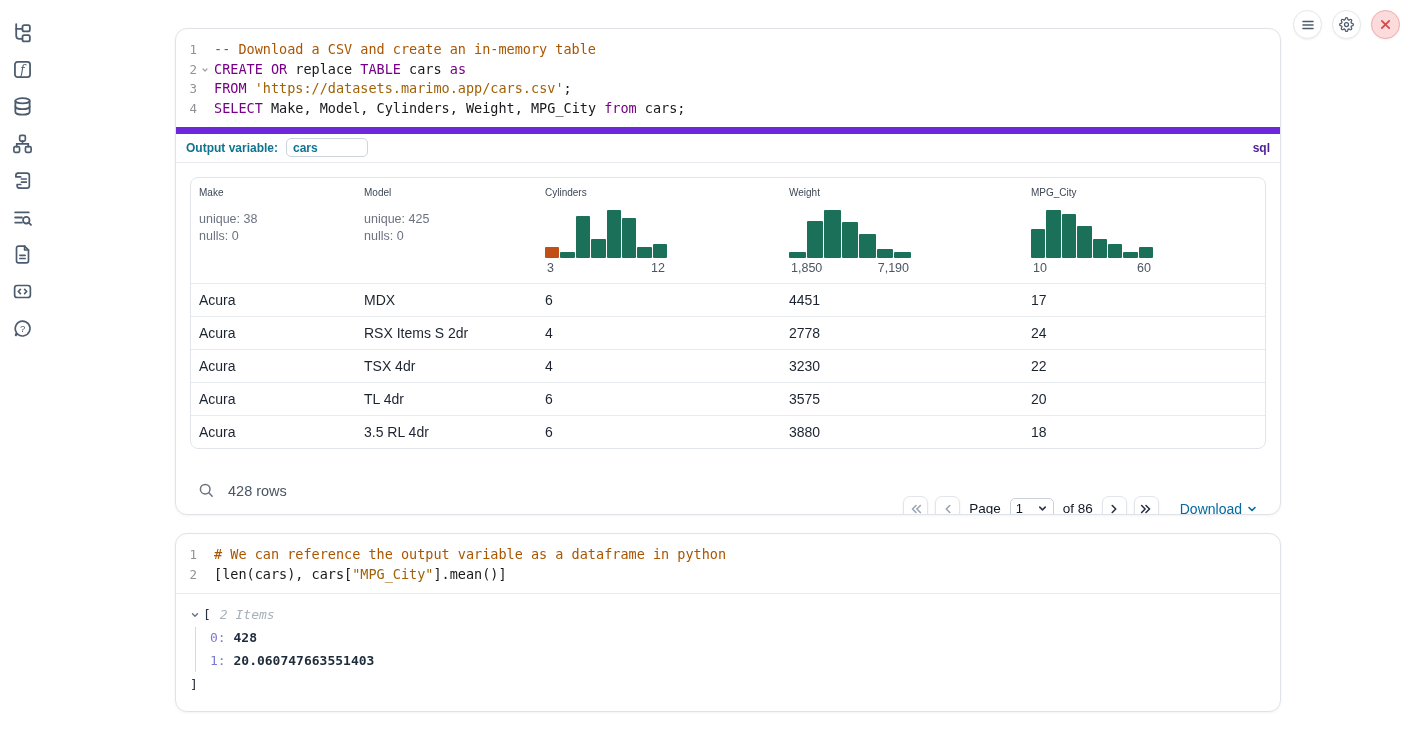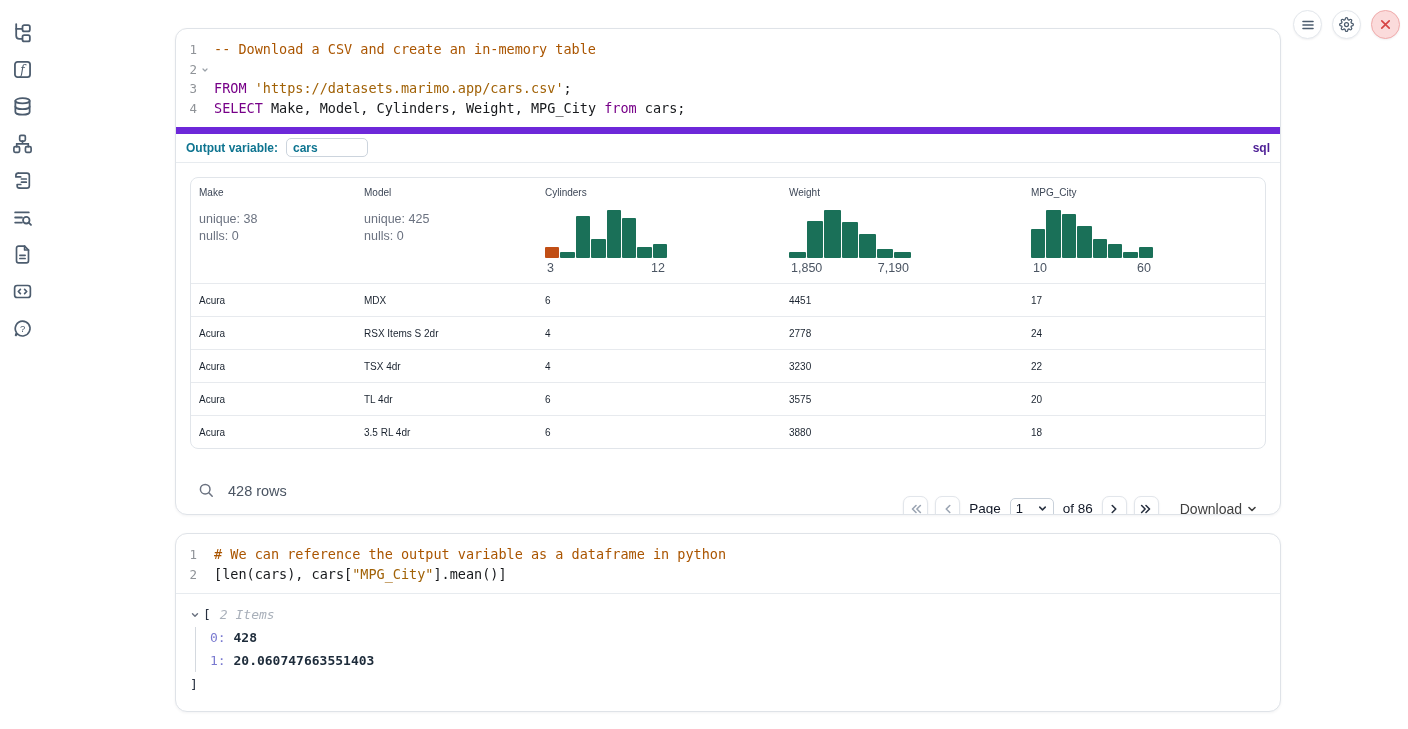--- a/index.html
+++ b/index.html
@@ -60,38 +60,38 @@
   .th { padding:9px 8px 8px; cursor:pointer; }
   .cw0{width:165px;} .cw1{width:181px;} .cw2{width:244px;} .cw3{width:242px;} .cw4{flex:1;}
   .th-name { font-size:10px; color:#3d4757; }
   .th-stats { margin-top:13px; font-size:12.5px; color:#6b7280; line-height:16.5px; }
   .hist { margin-top:10px; width:122px; }
   .hist-bars { display:flex; align-items:flex-end; height:50px; gap:1px; }
   .hist-bar { flex:1; border-radius:1px; }
   .hist-axis { display:flex; justify-content:space-between; font-size:12.5px;
     color:#4b5563; margin-top:3px; padding:0 2px; }
   .tr { display:flex; border-top:1px solid #e7eaee; height:33px; align-items:center;
-    font-size:10px; color:#1b2430; }
+    font-size:14px; color:#1b2430; }
   .td { padding:0 8px; overflow:hidden; white-space:nowrap; }
 
   
   .table-footer { display:flex; align-items:center; padding:11px 8px 0; }
   .rows-count { margin-left:13px; font-size:14.5px; color:#4b5563; }
   .pager { margin-left:auto; display:flex; align-items:center; gap:7px;margin-top:36px; }
   .page-btn { width:25px; height:25px; border:1px solid #e2e6eb; border-radius:7px;
     background:#fff; display:flex; align-items:center; justify-content:center;
     box-shadow:0 1px 2px rgba(16,24,40,.10); cursor:pointer; }
   .page-btn.disabled { color:#9aa4b2; }
   .page-btn.enabled  { color:#27303f; }
   .pager-text { font-size:13.5px; color:#111827; margin:0 2px; }
   .page-select { width:44px; height:22px; border:1px solid #c9d1da; border-radius:5px;
     display:flex; align-items:center; justify-content:space-between; padding:0 5px;
     font-size:13px; color:#111827; cursor:pointer; background:#fff; }
   .download { margin-left:14px; display:flex; align-items:center; gap:4px;
-    color:#404040; font-size:14px; cursor:pointer; }
+    color:#0369a1; font-size:14px; cursor:pointer; }
 
   
   .py-output { border-top:1px solid #e7ebef; padding:13px 14px 12px;
     font-family:"DejaVu Sans Mono", monospace; font-size:13px; color:#27303f; }
   .tree-head { display:flex; align-items:center; gap:3px; }
   .tree-head .items { color:#a9b0ba; font-style:italic; margin-left:6px; }
   .tree-children { border-left:1px solid #d4d9df; margin-left:5px; padding-left:14px;
     margin-top:5px; margin-bottom:3px; }
   .tree-entry { line-height:22.5px; }
   .tree-entry .idx { color:#7a7ad0; }
@@ -218,20 +218,21 @@
         <div class="code-line">
           <div class="gutter">1</div>
           <div class="code-text"><span class="tok-comment">-- Download a CSV and create an in-memory table</span></div>
         </div>
         <div class="code-line">
           <div class="gutter">2<span class="fold">
               <svg width="8" height="8" viewBox="0 0 12 12" fill="none" stroke="currentColor" stroke-width="1.8" stroke-linecap="round" stroke-linejoin="round">
                 <path d="M3 4.5l3 3 3-3"></path>
               </svg>
             </span></div>
+          <div class="code-text"><span class="tok-keyword">CREATE</span><span class="tok-plain"> </span><span class="tok-keyword">OR</span><span class="tok-plain"> replace </span><span class="tok-keyword">TABLE</span><span class="tok-plain"> cars </span><span class="tok-keyword">as</span></div>
         </div>
         <div class="code-line">
           <div class="gutter">3</div>
           <div class="code-text"><span class="tok-keyword">FROM</span><span class="tok-plain"> </span><span class="tok-string">'https://datasets.marimo.app/cars.csv'</span><span class="tok-plain">;</span></div>
         </div>
         <div class="code-line">
           <div class="gutter">4</div>
           <div class="code-text"><span class="tok-keyword">SELECT</span><span class="tok-plain"> Make, Model, Cylinders, Weight, MPG_City </span><span class="tok-keyword">from</span><span class="tok-plain"> cars;</span></div>
         </div>
       </div>

